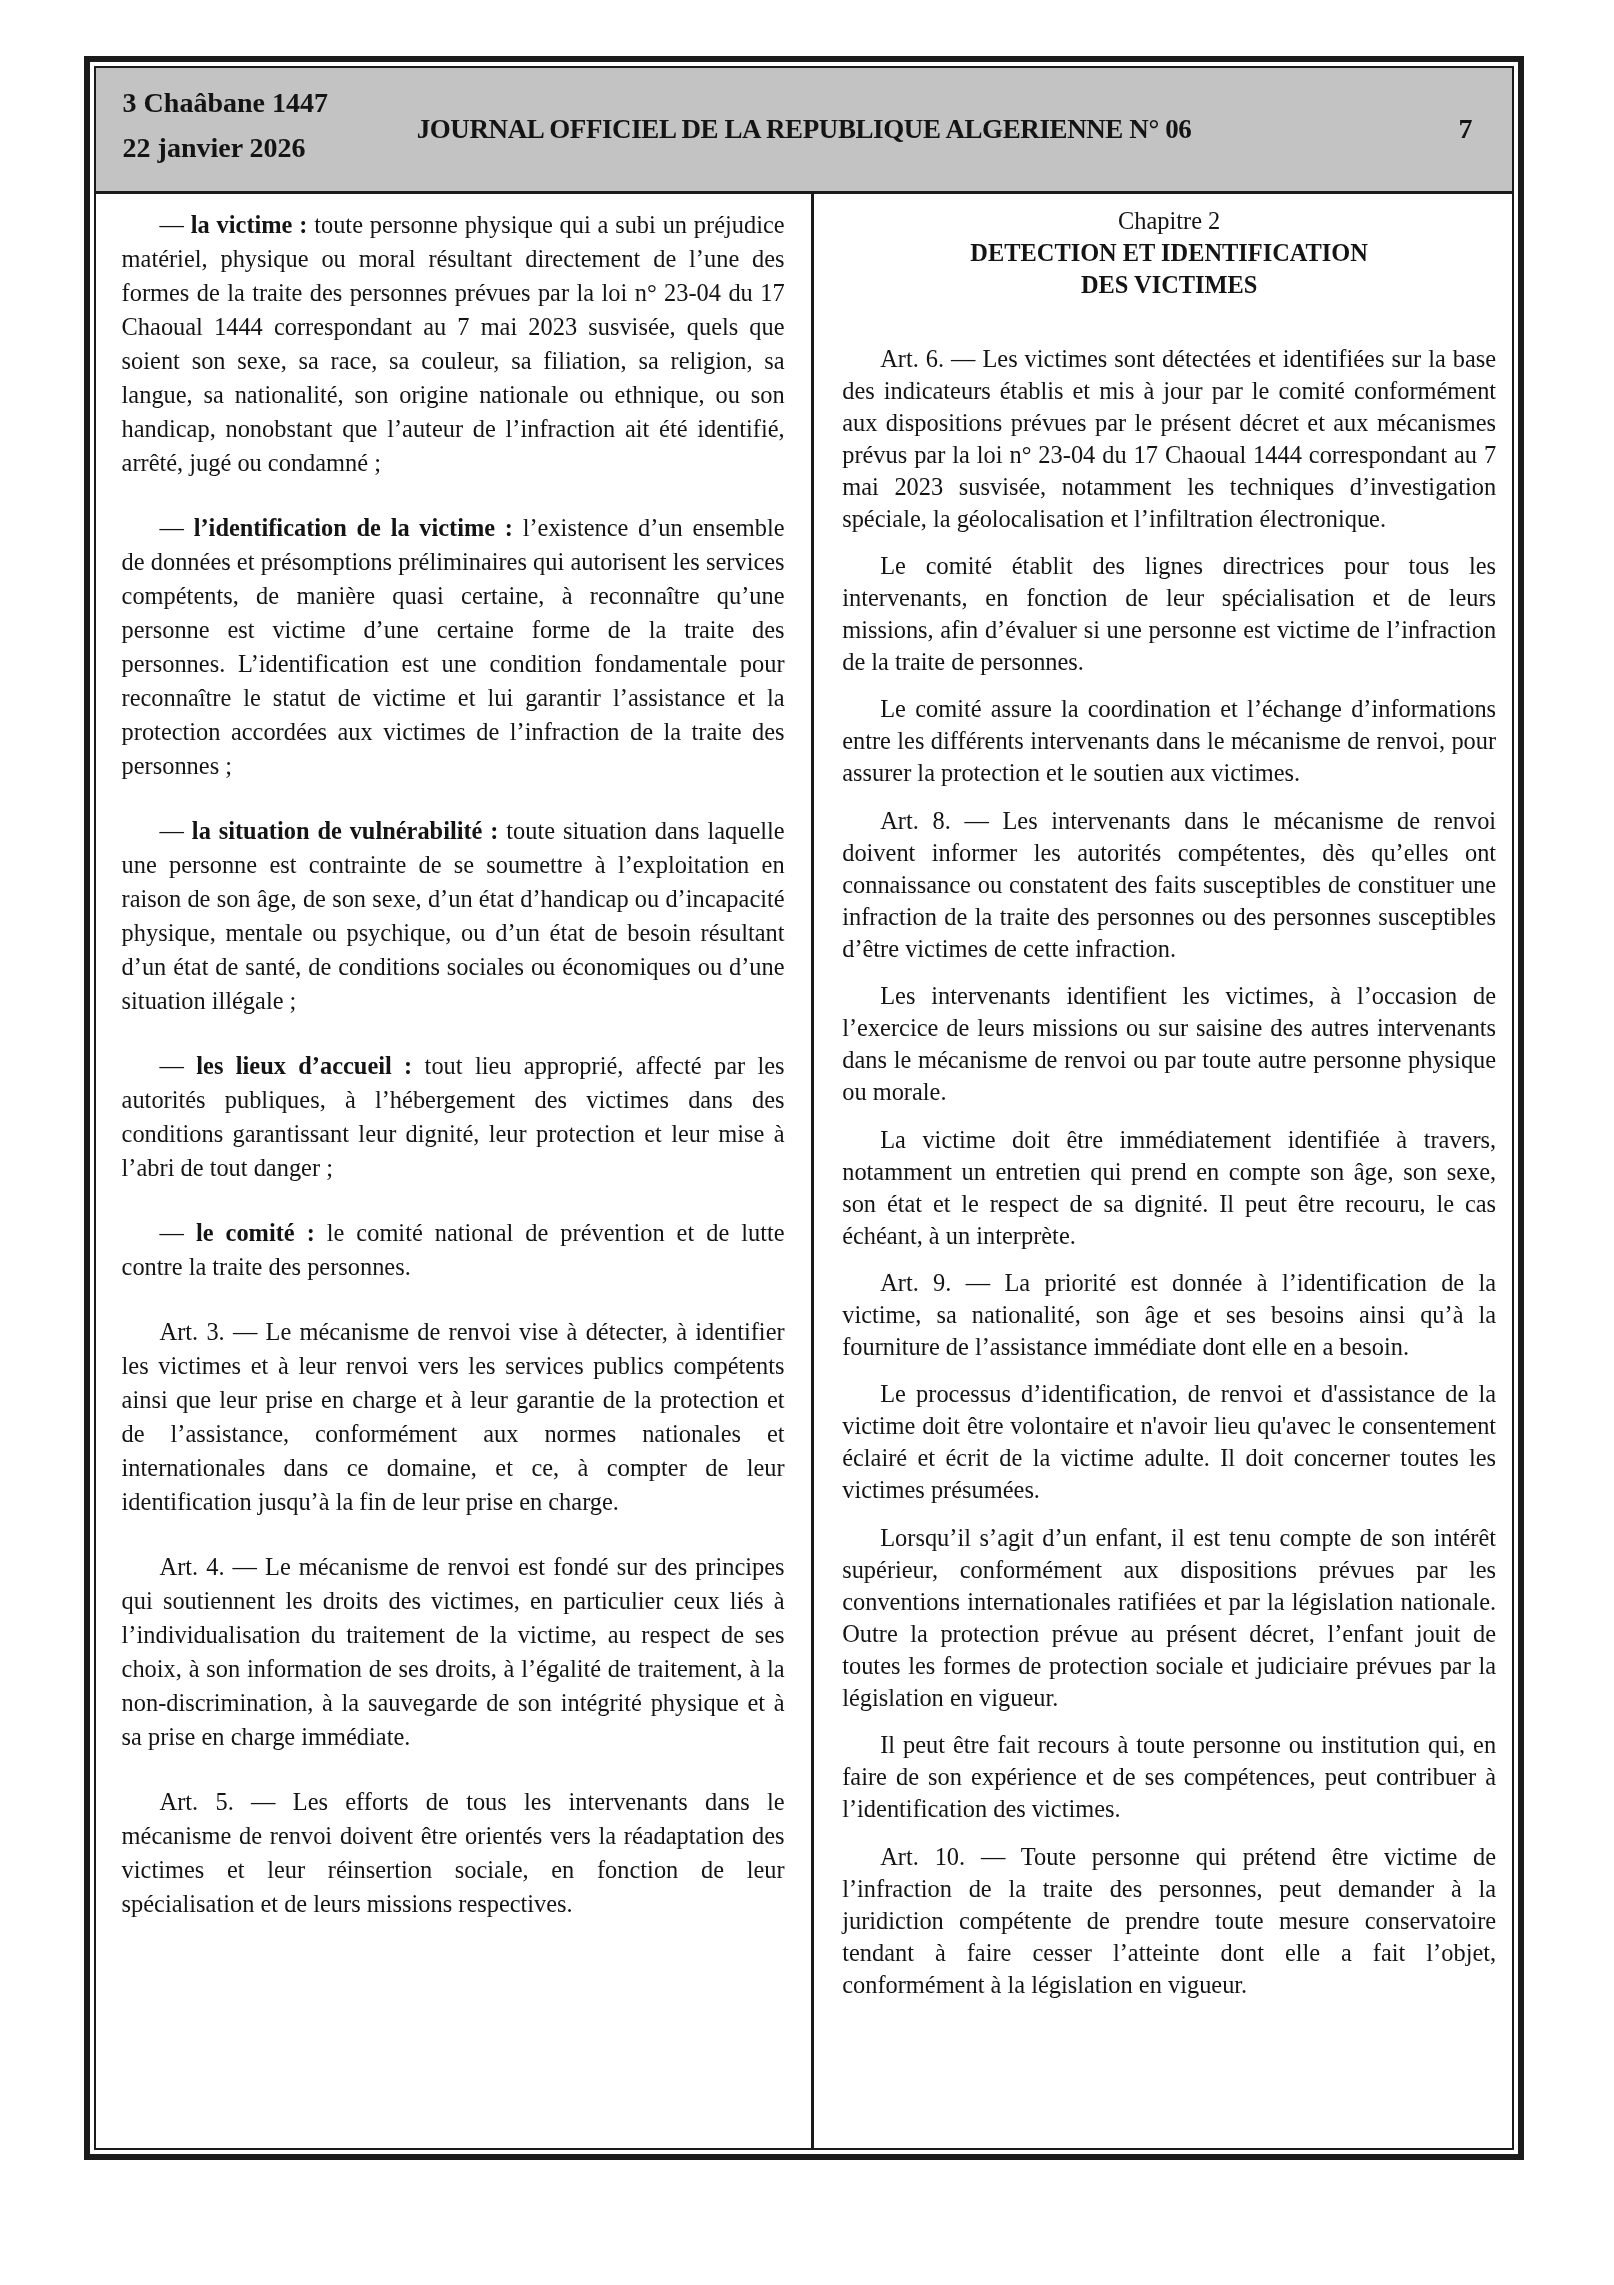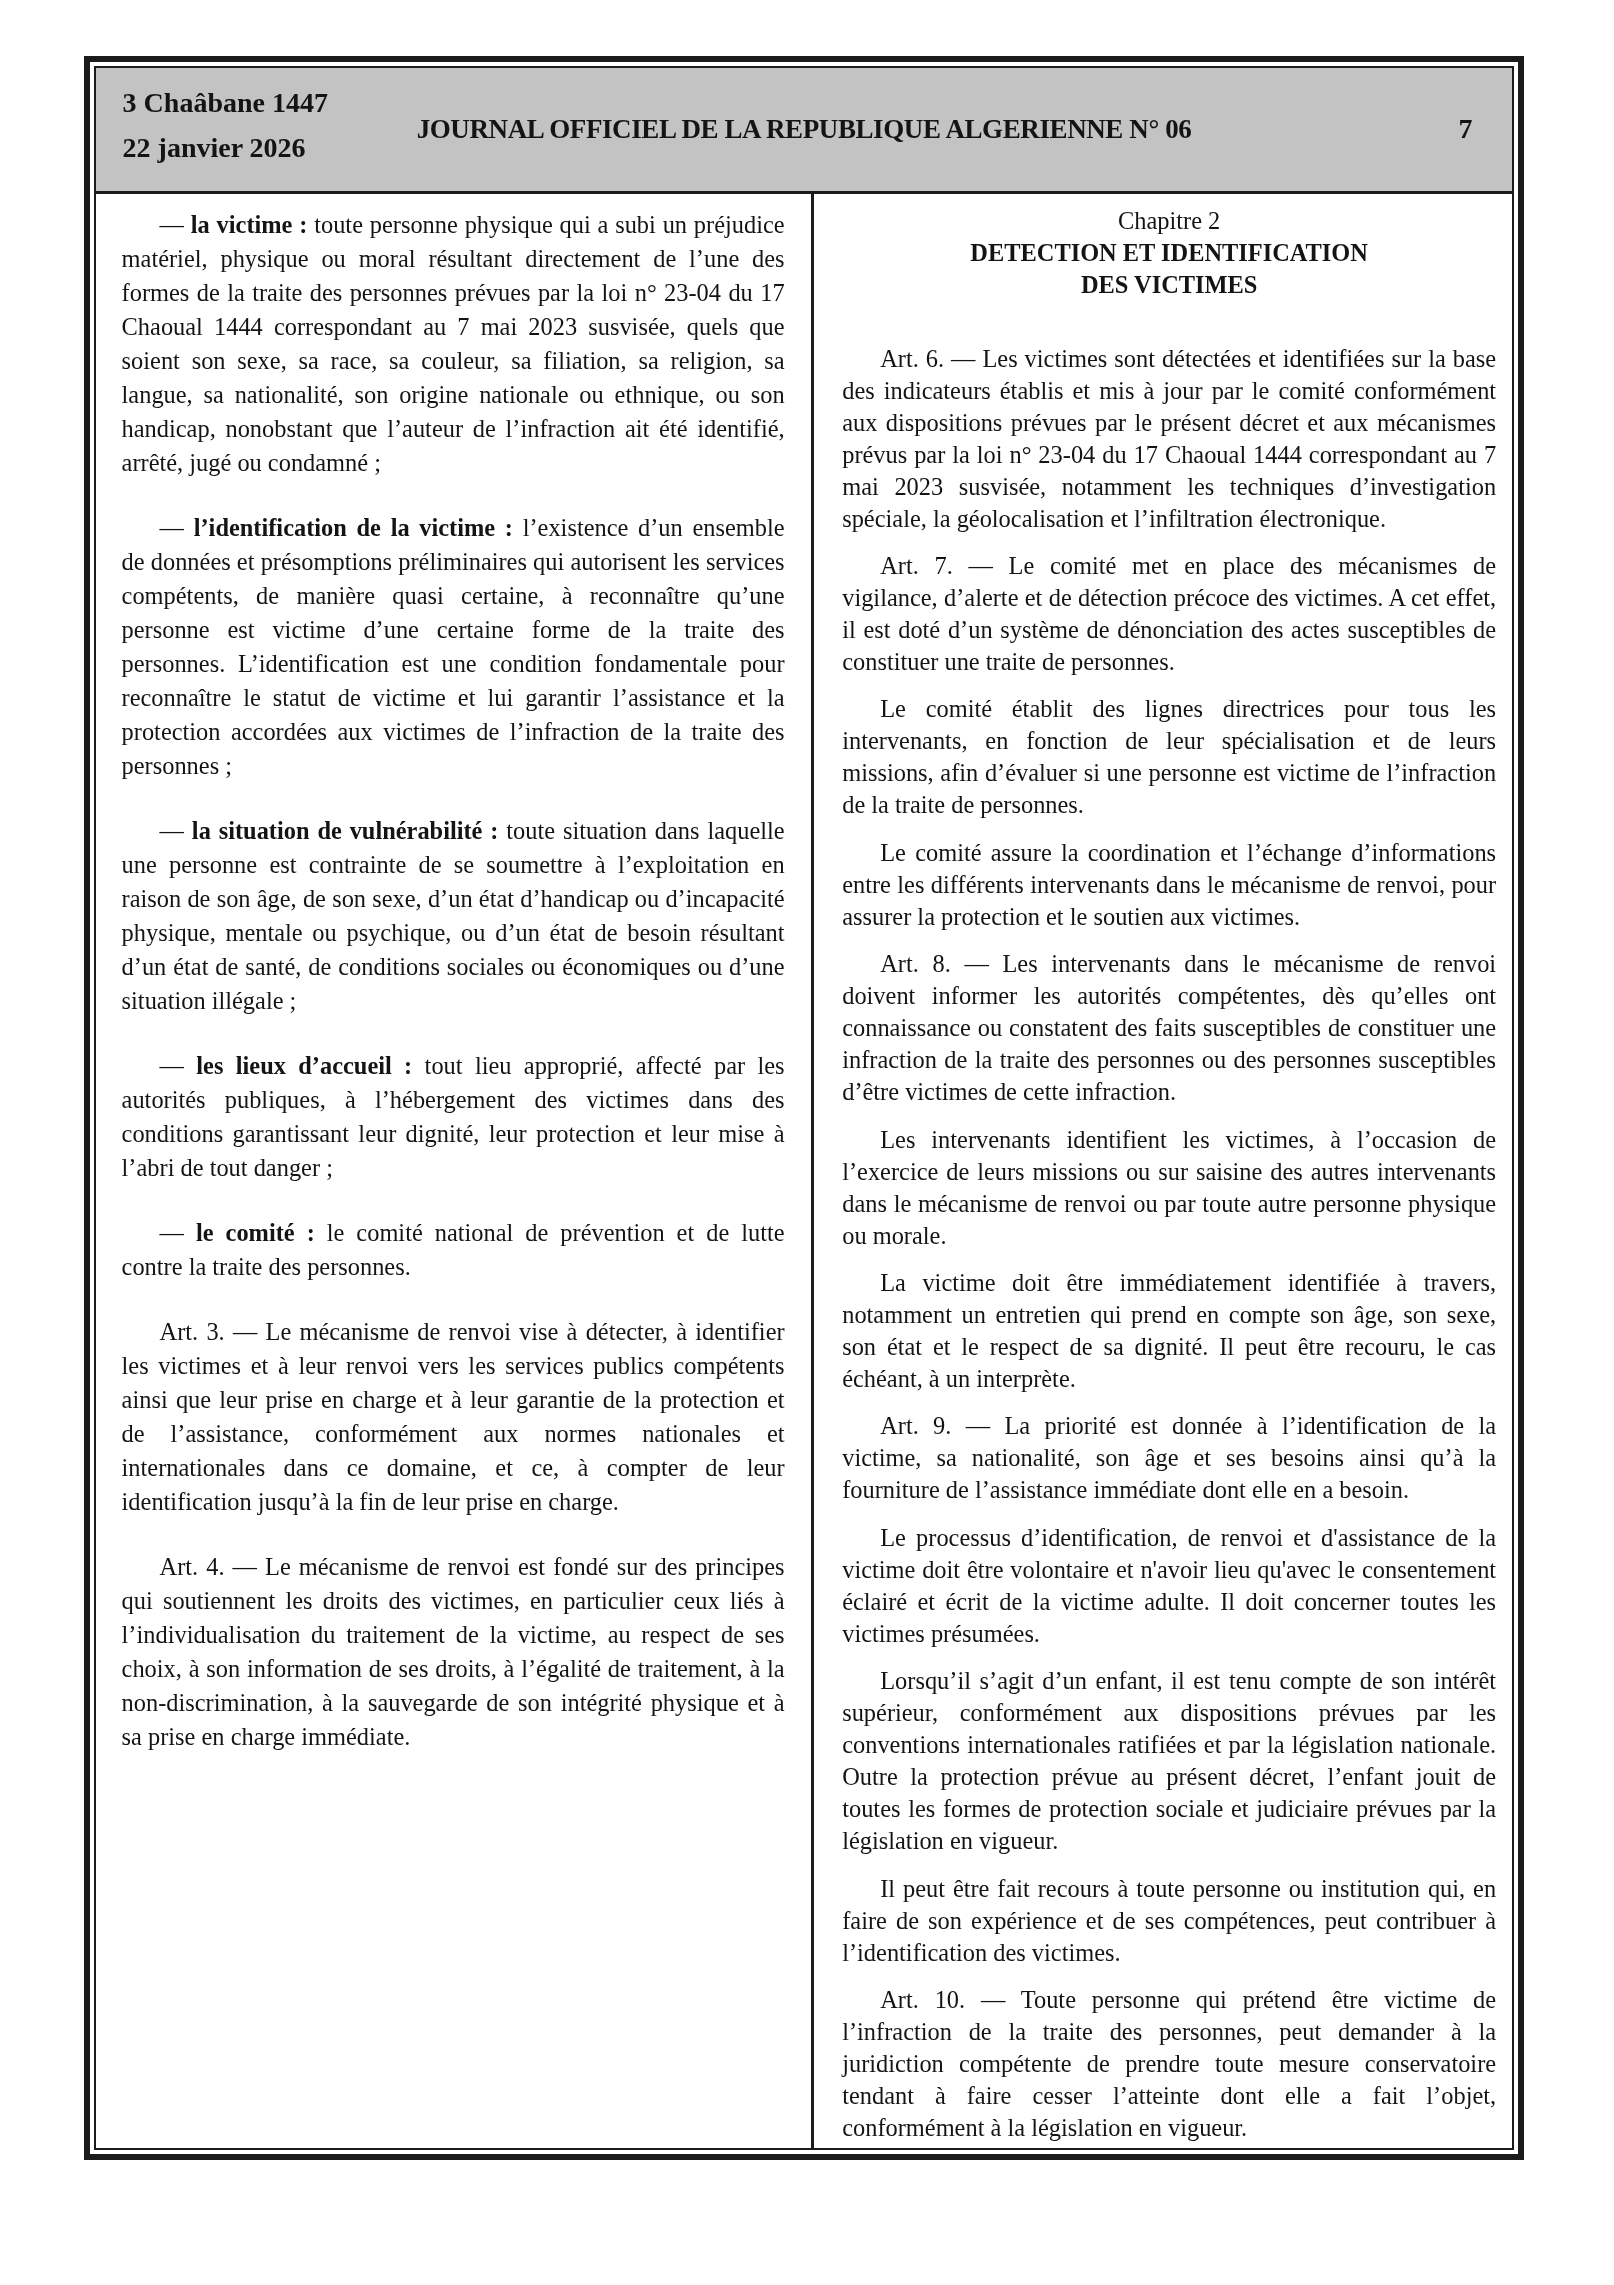--- a/index.html
+++ b/index.html
@@ -125,28 +125,28 @@
 
       <div class="body-area">
         <div class="col col-left" id="col-left">
             <p class="para"><span>— </span><span class="bold">la victime : </span><span>toute personne physique qui a subi un préjudice matériel, physique ou moral résultant directement de l’une des formes de la traite des personnes prévues par la loi n° 23-04 du 17 Chaoual 1444 correspondant au 7 mai 2023 susvisée, quels que soient son sexe, sa race, sa couleur, sa filiation, sa religion, sa langue, sa nationalité, son origine nationale ou ethnique, ou son handicap, nonobstant que l’auteur de l’infraction ait été identifié, arrêté, jugé ou condamné ;</span></p>
             <p class="para"><span>— </span><span class="bold">l’identification de la victime : </span><span>l’existence d’un ensemble de données et présomptions préliminaires qui autorisent les services compétents, de manière quasi certaine, à reconnaître qu’une personne est victime d’une certaine forme de la traite des personnes. L’identification est une condition fondamentale pour reconnaître le statut de victime et lui garantir l’assistance et la protection accordées aux victimes de l’infraction de la traite des personnes ;</span></p>
             <p class="para"><span>— </span><span class="bold">la situation de vulnérabilité : </span><span>toute situation dans laquelle une personne est contrainte de se soumettre à l’exploitation en raison de son âge, de son sexe, d’un état d’handicap ou d’incapacité physique, mentale ou psychique, ou d’un état de besoin résultant d’un état de santé, de conditions sociales ou économiques ou d’une situation illégale ;</span></p>
             <p class="para"><span>— </span><span class="bold">les lieux d’accueil : </span><span>tout lieu approprié, affecté par les autorités publiques, à l’hébergement des victimes dans des conditions garantissant leur dignité, leur protection et leur mise à l’abri de tout danger ;</span></p>
             <p class="para"><span>— </span><span class="bold">le comité : </span><span>le comité national de prévention et de lutte contre la traite des personnes.</span></p>
             <p class="para"><span>Art. 3. — Le mécanisme de renvoi vise à détecter, à identifier les victimes et à leur renvoi vers les services publics compétents ainsi que leur prise en charge et à leur garantie de la protection et de l’assistance, conformément aux normes nationales et internationales dans ce domaine, et ce, à compter de leur identification jusqu’à la fin de leur prise en charge.</span></p>
             <p class="para"><span>Art. 4. — Le mécanisme de renvoi est fondé sur des principes qui soutiennent les droits des victimes, en particulier ceux liés à l’individualisation du traitement de la victime, au respect de ses choix, à son information de ses droits, à l’égalité de traitement, à la non-discrimination, à la sauvegarde de son intégrité physique et à sa prise en charge immédiate.</span></p>
+            <p class="para"><span>Art. 5. — Les efforts de tous les intervenants dans le mécanisme de renvoi doivent être orientés vers la réadaptation des victimes et leur réinsertion sociale, en fonction de leur spécialisation et de leurs missions respectives.</span></p>
           </div>
         <div class="divider"></div>
         <div class="col col-right" id="col-right">
             <p class="center-block"><span>Chapitre 2</span></p>
             <p class="center-block"><span class="bold">DETECTION ET IDENTIFICATION</span></p>
             <p class="center-block heading-gap"><span class="bold">DES VICTIMES</span></p>
             <p class="para"><span>Art. 6. — Les victimes sont détectées et identifiées sur la base des indicateurs établis et mis à jour par le comité conformément aux dispositions prévues par le présent décret et aux mécanismes prévus par la loi n° 23-04 du 17 Chaoual 1444 correspondant au 7 mai 2023 susvisée, notamment les techniques d’investigation spéciale, la géolocalisation et l’infiltration électronique.</span></p>
-            <p class="para"><span>Art. 7. — Le comité met en place des mécanismes de vigilance, d’alerte et de détection précoce des victimes. A cet effet, il est doté d’un système de dénonciation des actes susceptibles de constituer une traite de personnes.</span></p>
             <p class="para"><span>Le comité établit des lignes directrices pour tous les intervenants, en fonction de leur spécialisation et de leurs missions, afin d’évaluer si une personne est victime de l’infraction de la traite de personnes.</span></p>
             <p class="para"><span>Le comité assure la coordination et l’échange d’informations entre les différents intervenants dans le mécanisme de renvoi, pour assurer la protection et le soutien aux victimes.</span></p>
             <p class="para"><span>Art. 8. — Les intervenants dans le mécanisme de renvoi doivent informer les autorités compétentes, dès qu’elles ont connaissance ou constatent des faits susceptibles de constituer une infraction de la traite des personnes ou des personnes susceptibles d’être victimes de cette infraction.</span></p>
             <p class="para"><span>Les intervenants identifient les victimes, à l’occasion de l’exercice de leurs missions ou sur saisine des autres intervenants dans le mécanisme de renvoi ou par toute autre personne physique ou morale.</span></p>
             <p class="para"><span>La victime doit être immédiatement identifiée à travers, notamment un entretien qui prend en compte son âge, son sexe, son état et le respect de sa dignité. Il peut être recouru, le cas échéant, à un interprète.</span></p>
             <p class="para"><span>Art. 9. — La priorité est donnée à l’identification de la victime, sa nationalité, son âge et ses besoins ainsi qu’à la fourniture de l’assistance immédiate dont elle en a besoin.</span></p>
             <p class="para"><span>Le processus d’identification, de renvoi et d'assistance de la victime doit être volontaire et n'avoir lieu qu'avec le consentement éclairé et écrit de la victime adulte. Il doit concerner toutes les victimes présumées.</span></p>
             <p class="para"><span>Lorsqu’il s’agit d’un enfant, il est tenu compte de son intérêt supérieur, conformément aux dispositions prévues par les conventions internationales ratifiées et par la législation nationale. Outre la protection prévue au présent décret, l’enfant jouit de toutes les formes de protection sociale et judiciaire prévues par la législation en vigueur.</span></p>
             <p class="para"><span>Il peut être fait recours à toute personne ou institution qui, en faire de son expérience et de ses compétences, peut contribuer à l’identification des victimes.</span></p>
             <p class="para"><span>Art. 10. — Toute personne qui prétend être victime de l’infraction de la traite des personnes, peut demander à la juridiction compétente de prendre toute mesure conservatoire tendant à faire cesser l’atteinte dont elle a fait l’objet, conformément à la législation en vigueur.</span></p>

